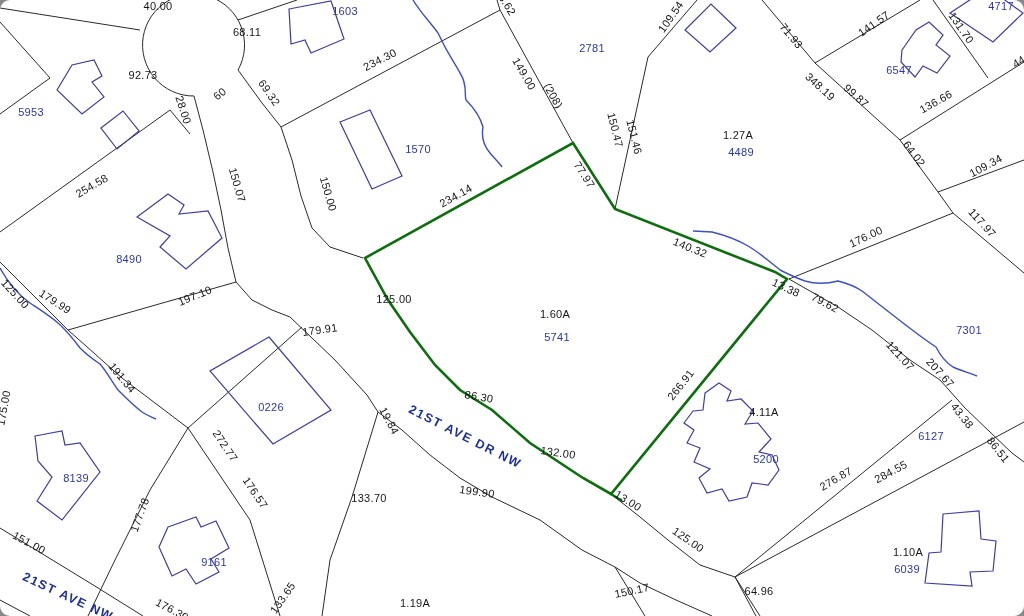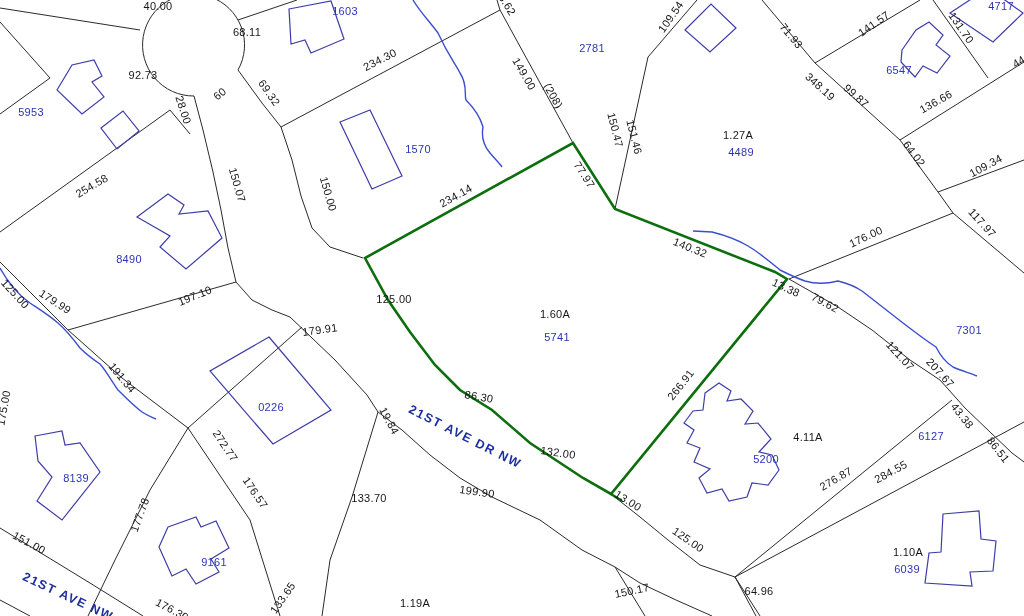--- a/index.html
+++ b/index.html
@@ -1,17 +1,17 @@
 <!DOCTYPE html>
 <html><head>
 <meta charset="utf-8">
 <style>
   html,body{margin:0;padding:0;background:#888;}
   #map{position:relative;width:1024px;height:616px;background:#ffffff;overflow:hidden;
-       font-family:"Liberation Sans",sans-serif;}
+       font-family:"Liberation Sans",sans-serif;border-radius:10px;}
   #map svg{position:absolute;left:0;top:0;}
   .lbl{position:absolute;white-space:nowrap;transform:translate(-50%,-50%) rotate(var(--r,0deg));
        font-size:11px;line-height:1;letter-spacing:.3px;}
   .dim{color:#161616;}
   .pid{color:#2a35b4;}
   .street{color:#1b2f9e;font-weight:bold;font-size:12.5px;letter-spacing:1.5px;}
 </style>
 </head>
 <body>
 
@@ -119,21 +119,21 @@
       <span class="lbl pid" style="left: 969px; top: 330px; --r: 0deg;">7301</span>
       <span class="lbl dim" style="left: 394px; top: 299px; --r: 0deg;">125.00</span>
       <span class="lbl dim" style="left: 555px; top: 314px; text-align: center; --r: 0deg;">1.60A</span>
       <span class="lbl pid" style="left: 557px; top: 337px; --r: 0deg;">5741</span>
       <span class="lbl dim" style="left: 479px; top: 397px; --r: 10deg;">86.30</span>
       <span class="lbl dim" style="left: 681px; top: 385px; --r: -52deg;">266.91</span>
       <span class="lbl dim" style="left: 962px; top: 416px; --r: 52deg;">43.38</span>
       <span class="lbl dim" style="left: 998px; top: 450px; --r: 52deg;">86.51</span>
       <span class="lbl dim" style="left: 836px; top: 479px; --r: -30deg;">276.87</span>
       <span class="lbl dim" style="left: 891px; top: 472px; --r: -28deg;">284.55</span>
-      <span class="lbl dim" style="left: 764px; top: 437px; margin-left: 44px; --r: 0deg;">4.11A</span>
+      <span class="lbl dim" style="left: 764px; top: 412px; --r: 0deg;">4.11A</span>
       <span class="lbl pid" style="left: 766px; top: 459px; --r: 0deg;">5200</span>
       <span class="lbl pid" style="left: 931px; top: 436px; --r: 0deg;">6127</span>
       <span class="lbl dim" style="left: 558px; top: 453px; --r: 8deg;">132.00</span>
       <span class="lbl dim" style="left: 628px; top: 501px; --r: 32deg;">13.00</span>
       <span class="lbl dim" style="left: 688px; top: 540px; --r: 35deg;">125.00</span>
       <span class="lbl dim" style="left: 477px; top: 492px; --r: 8deg;">199.90</span>
       <span class="lbl dim" style="left: 389px; top: 421px; --r: 62deg;">19.84</span>
       <span class="lbl dim" style="left: 369px; top: 498px; --r: 0deg;">133.70</span>
       <span class="lbl dim" style="left: 320px; top: 330px; --r: -8deg;">179.91</span>
       <span class="lbl dim" style="left: 195px; top: 296px; --r: -22deg;">197.10</span>

